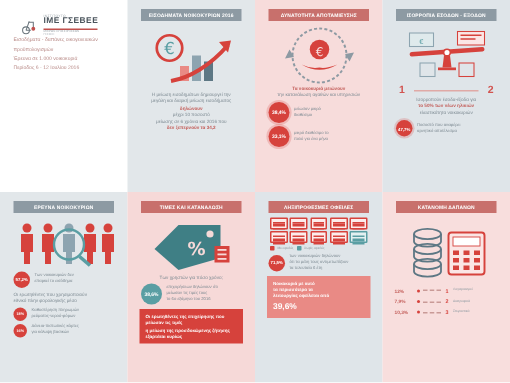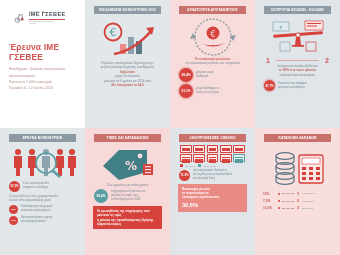--- a/index.html
+++ b/index.html
@@ -124,21 +124,20 @@
       </svg>
       <div class="logo-txt">
         <div class="logo-sup">ΙΝΣΤΙΤΟΥΤΟ</div>
         <div class="logo-main">ΙΜΕ ΓΣΕΒΕΕ</div>
         <div class="logo-rule"></div>
         <div class="logo-sub">ΜΙΚΡΩΝ ΕΠΙΧΕΙΡΗΣΕΩΝ</div>
         <div class="logo-sub2">ΓΣΕΒΕΕ</div>
       </div>
     </div>
 
-    <div class="big-title">Έρευνα ΙΜΕ ΓΣΕΒΕΕ</div>
     <div class="sub-line">Εισοδήματα - δαπάνες οικογενειακών</div>
     <div class="sub-line">προϋπολογισμών</div>
     <div class="sub-line">Έρευνα σε 1.000 νοικοκυριά</div>
     <div class="sub-line">Περίοδος 6 - 12 Ιουλίου 2016</div>
   </div>
 
   <div class="panel bg-grey">
     <div class="ptitle grey">ΕΙΣΟΔΗΜΑΤΑ ΝΟΙΚΟΚΥΡΙΩΝ 2016</div>
     <div class="art" style="height:44px">
       <svg width="64" height="42" viewBox="0 0 64 42">

